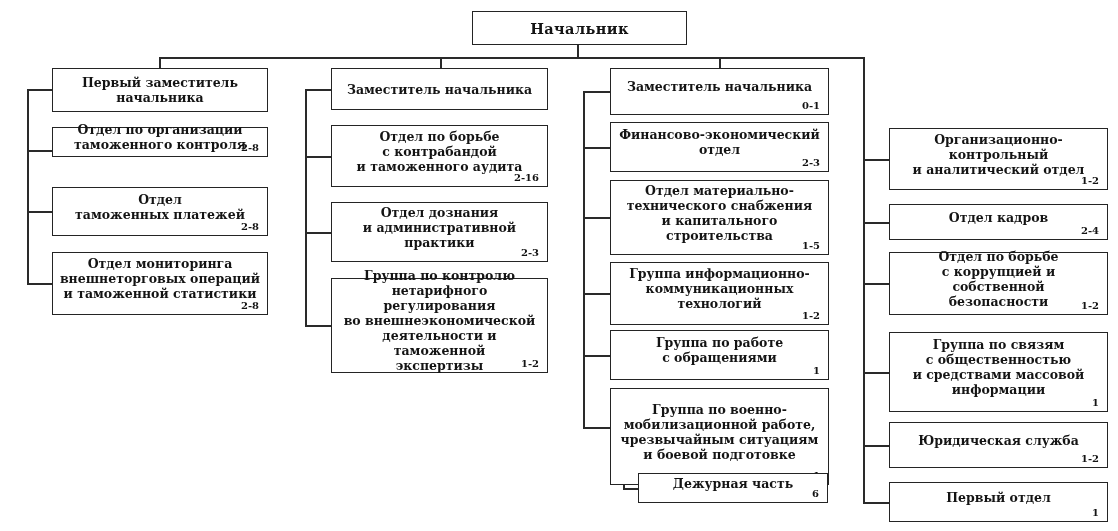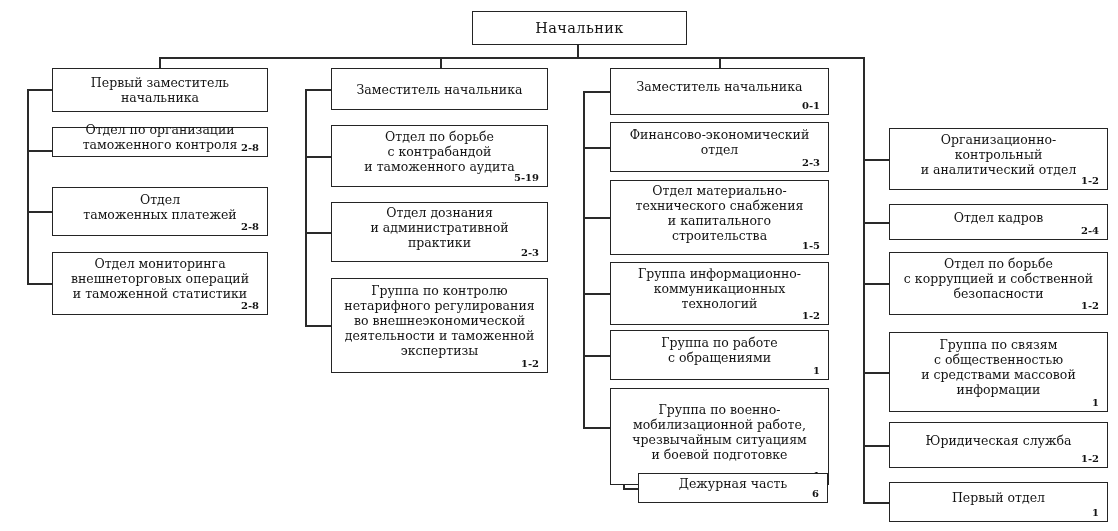--- a/index.html
+++ b/index.html
@@ -5,21 +5,21 @@
   html,body{margin:0;padding:0;background:#ffffff;}
   .canvas{
     position:relative;width:1118px;height:531px;background:#ffffff;
     font-family:"DejaVu Serif","Liberation Serif",serif;color:#141414;
   }
   .box{
     position:absolute;background:#ffffff;border:1.5px solid #242424;
     box-sizing:border-box;display:flex;align-items:center;justify-content:center;
   }
   .t{
-    font-weight:normal;font-size:12.5px;line-height:15px;text-align:center;
+    font-weight:bold;font-size:12.5px;line-height:15px;text-align:center;
     white-space:pre-line;padding:1px 4px;
   }
   .box.counted .t{padding-bottom:11px;}
   .c{
     position:absolute;right:8px;bottom:1px;
     font-weight:bold;font-size:10px;line-height:14px;
   }
   .root-t{font-size:14.5px;letter-spacing:.4px;}
   .hl{position:absolute;background:#2a2a2a;height:1.5px;}
   .vl{position:absolute;background:#2a2a2a;width:1.5px;}
@@ -91,21 +91,21 @@
     <div class="c">2-8</div>
   </div>
 
   <div class="box" style="left:331px;top:68px;width:217px;height:42px">
     <div class="t">Заместитель начальника</div>
   </div>
   <div class="box counted" style="left:331px;top:125px;width:217px;height:62px">
     <div class="t">Отдел по борьбе
 с контрабандой
 и таможенного аудита</div>
-    <div class="c">5-19</div>
+    <div class="c">2-16</div>
   </div>
   <div class="box counted" style="left:331px;top:202px;width:217px;height:60px">
     <div class="t">Отдел дознания
 и административной
 практики</div>
     <div class="c">2-3</div>
   </div>
   <div class="box counted" style="left:331px;top:278px;width:217px;height:95px">
     <div class="t">Группа по контролю
 нетарифного регулирования

